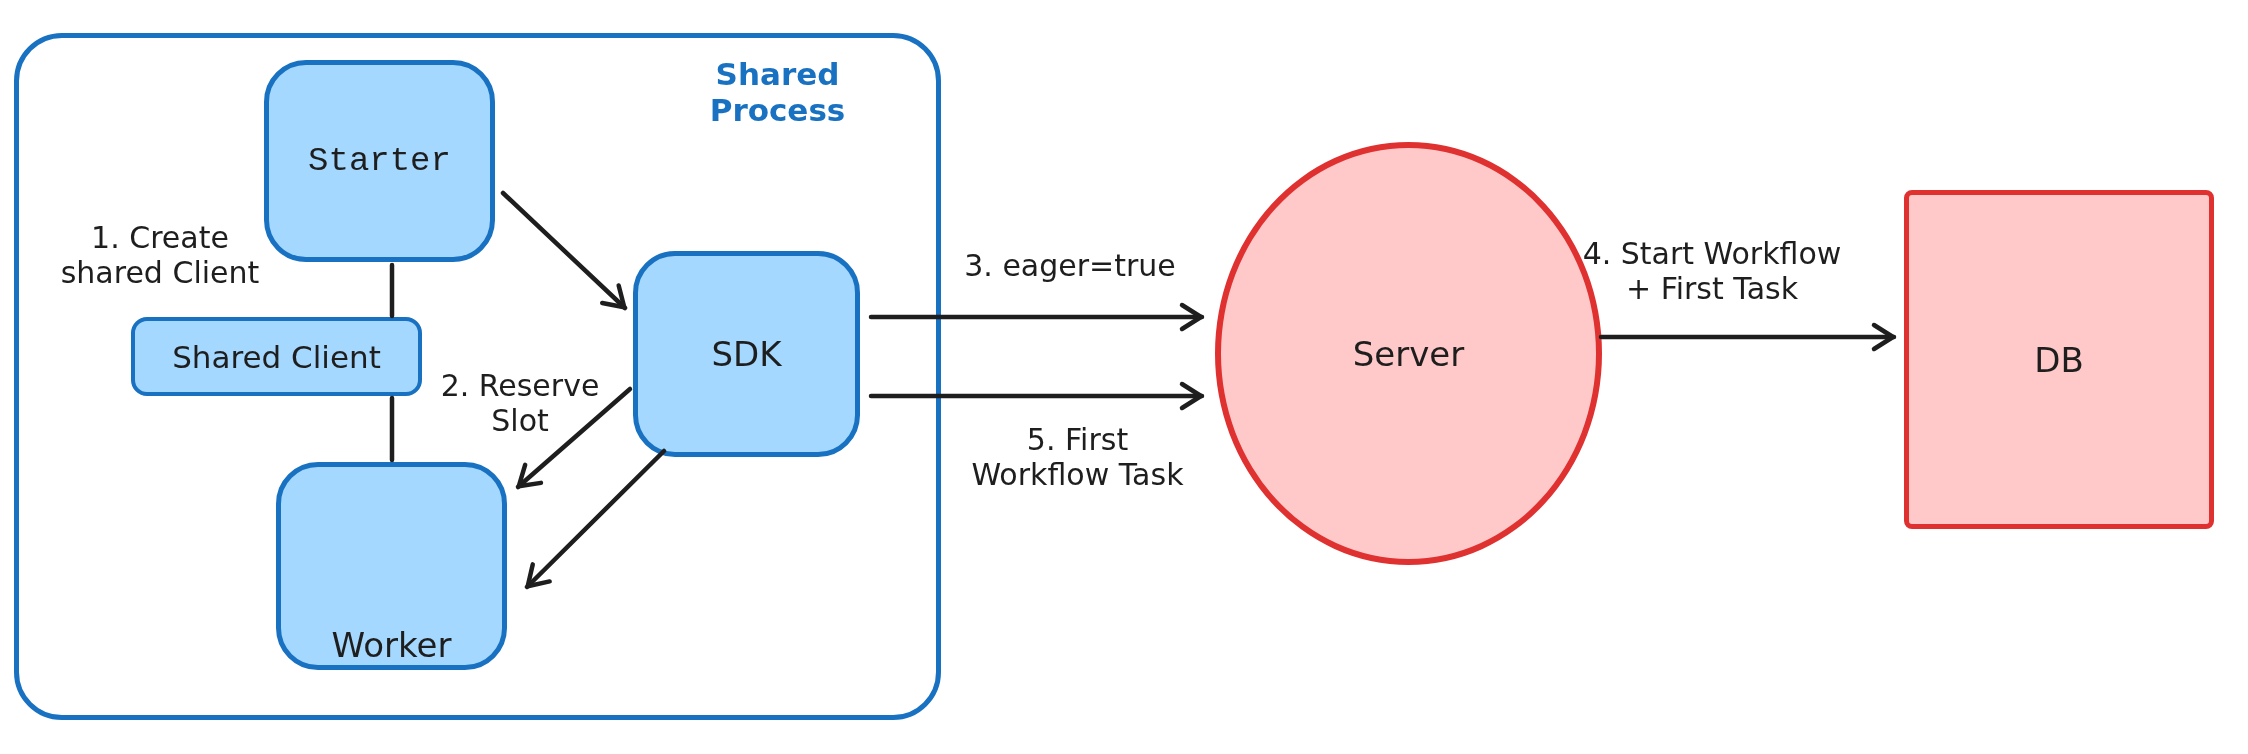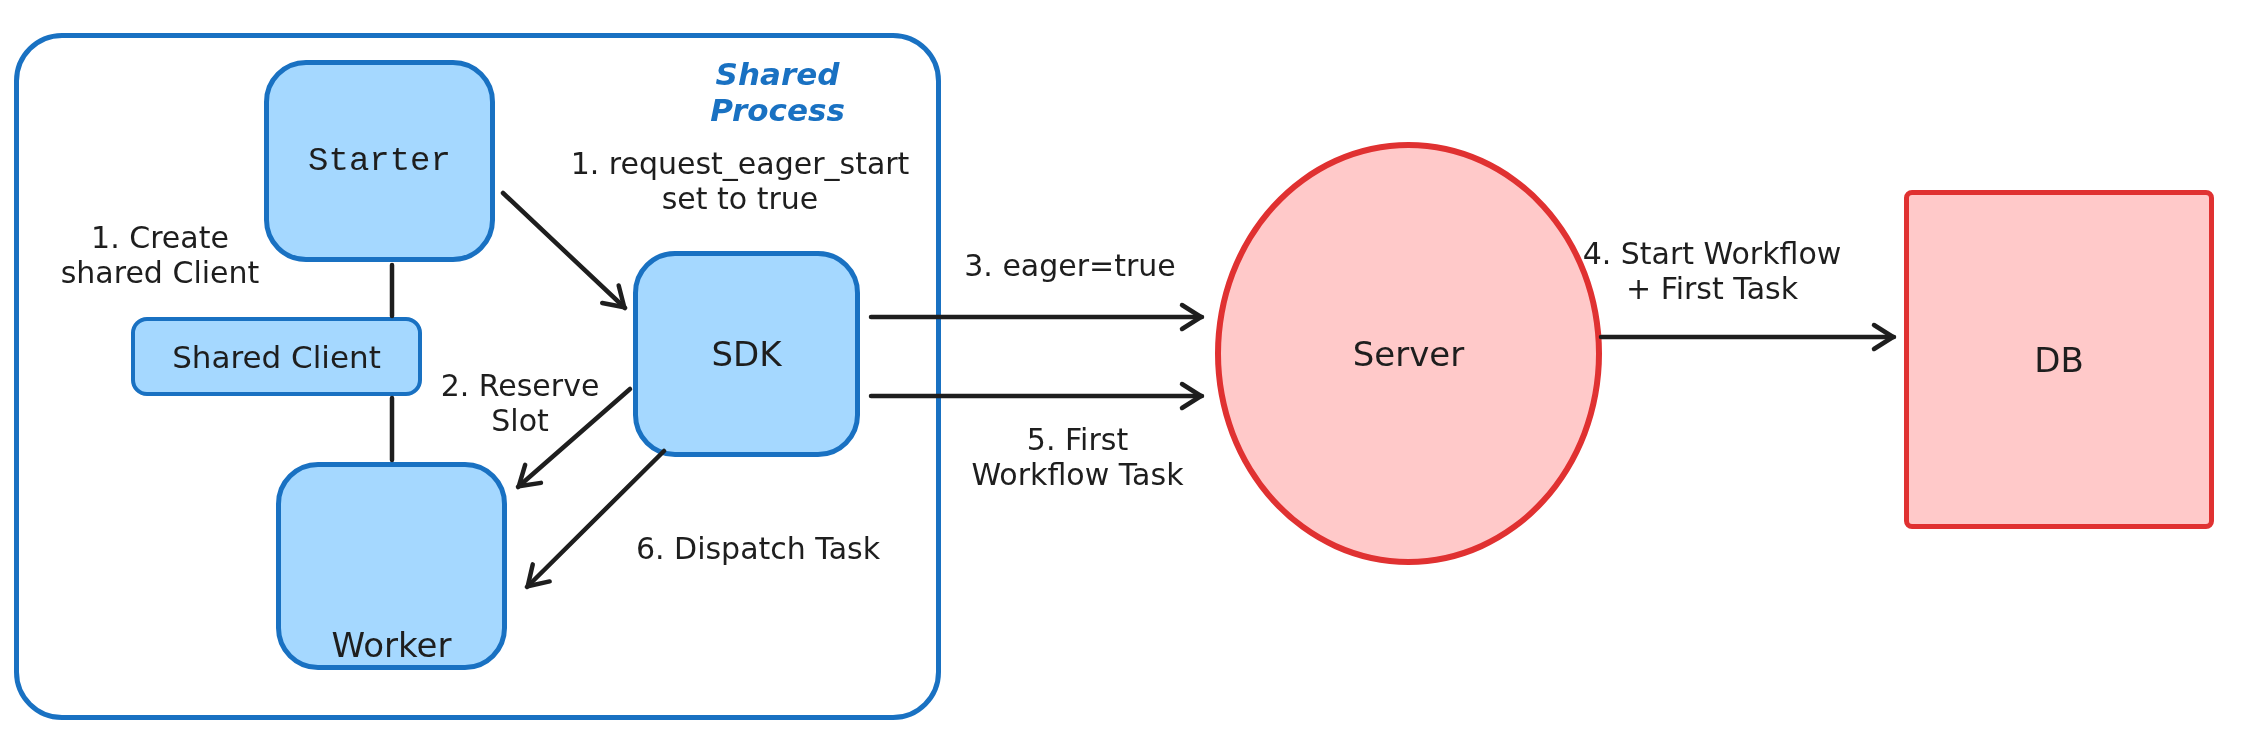--- a/index.html
+++ b/index.html
@@ -22,21 +22,20 @@
     z-index: 1;
   }
   .group-title {
     position: absolute;
     left: 655px; top: 56px; width: 245px;
     text-align: center;
     font-size: 31px;
     font-weight: bold;
     color: #1971c2;
     z-index: 3;
-    font-style: italic;
   }
   .node {
     position: absolute;
     display: flex;
     align-items: center;
     justify-content: center;
     box-sizing: border-box;
     background: #a5d8ff;
     border: 5px solid #1971c2;
     font-size: 34px;
@@ -110,30 +109,27 @@
   <div class="node node-sdk">
     <span>SDK</span>
   </div>
 
   <div class="node node-db">
     <span>DB</span>
   </div>
 
   <div class="note note-create">1. Create
 shared Client</div>
-  <div class="note note-request">1. request_eager_start
-set to true</div>
   <div class="note note-reserve">2. Reserve
 Slot</div>
   <div class="note note-eager">3. eager=true</div>
   <div class="note note-startwf">4. Start Workflow
 + First Task</div>
   <div class="note note-first">5. First
 Workflow Task</div>
-  <div class="note note-dispatch">6. Dispatch Task</div>
 
   <svg class="connectors" width="2248" height="754" viewBox="0 0 2248 754">
     <defs>
       <marker id="ah" markerUnits="userSpaceOnUse" markerWidth="48" markerHeight="40" refX="1" refY="0" orient="auto" overflow="visible">
         <path d="M -19 -12 L 0 0 L -19 12" fill="none" stroke="#1e1e1e" stroke-width="4.5" stroke-linecap="round" stroke-linejoin="round"></path>
       </marker>
     </defs>
 
     <line x1="392" y1="265" x2="392" y2="316" stroke="#1e1e1e" stroke-width="4.5" stroke-linecap="round"></line>
     <line x1="392" y1="398" x2="392" y2="460" stroke="#1e1e1e" stroke-width="4.5" stroke-linecap="round"></line>

